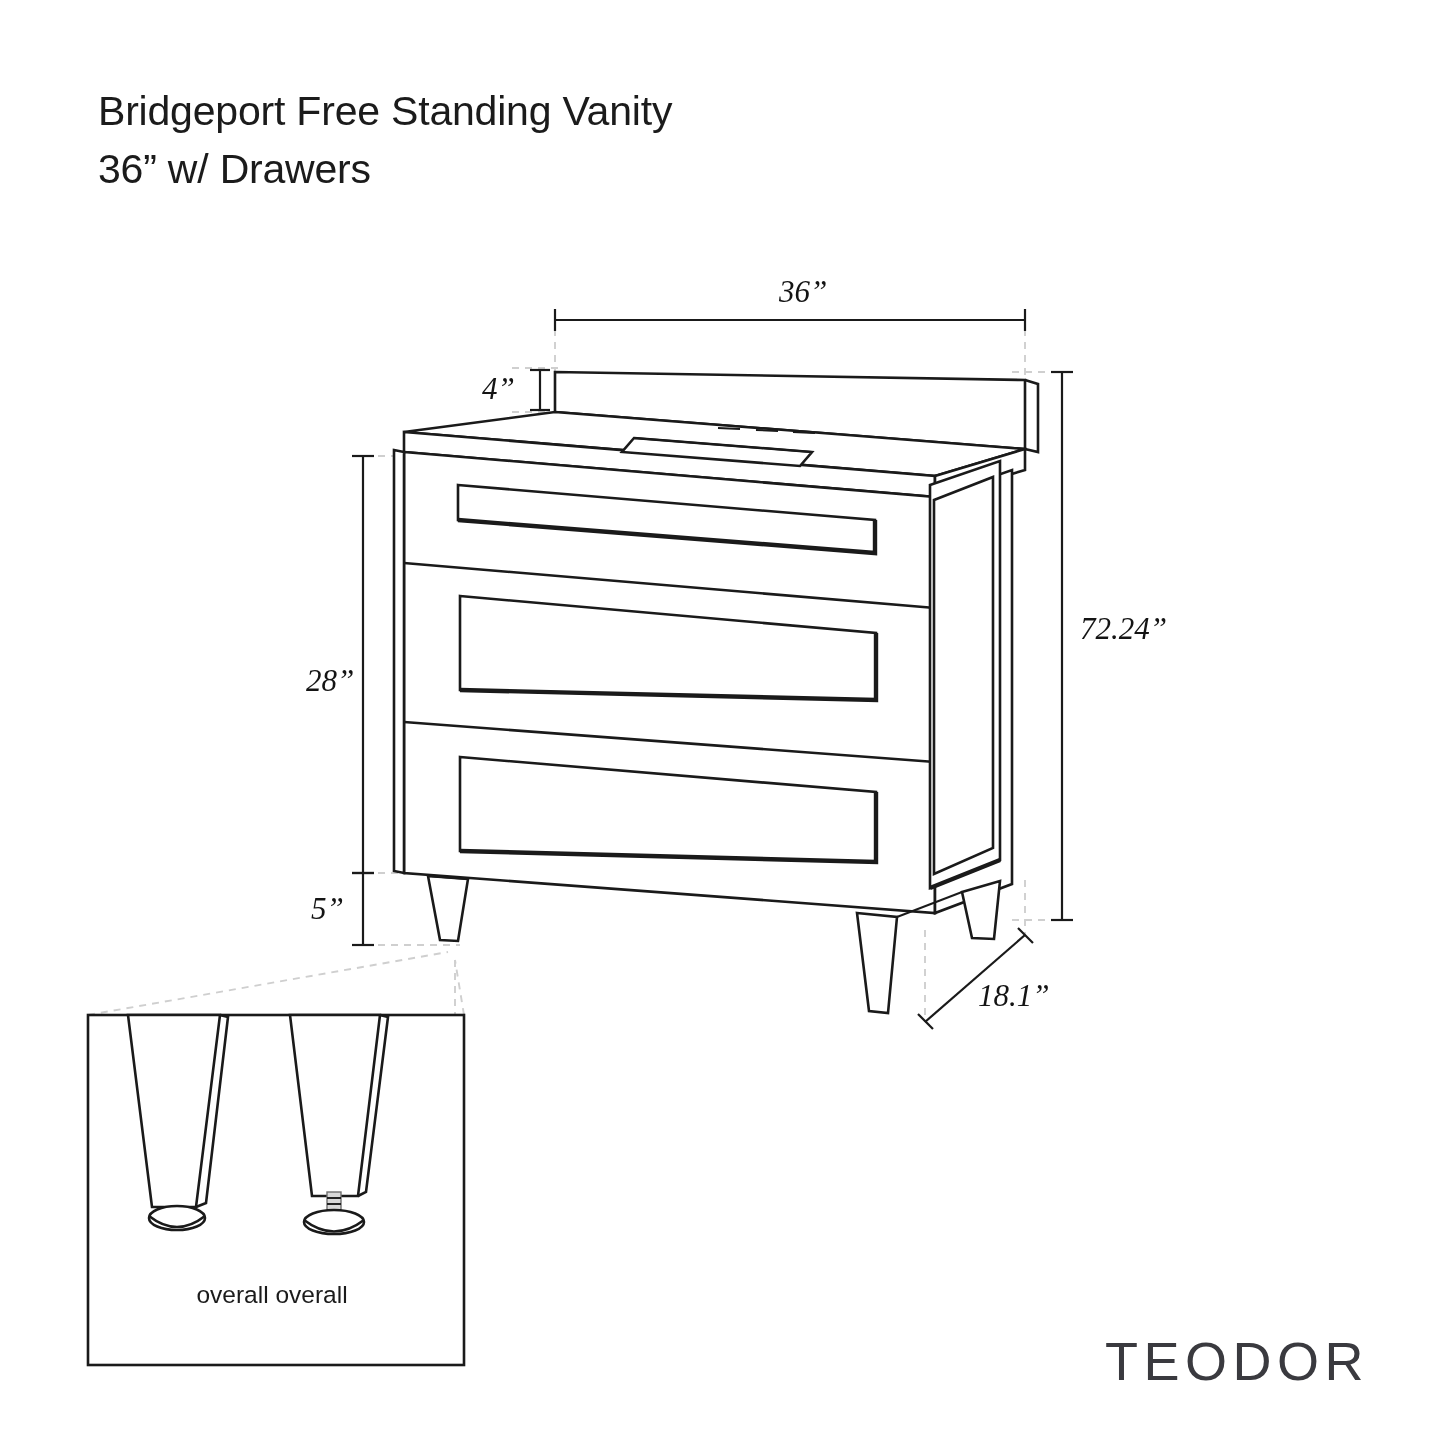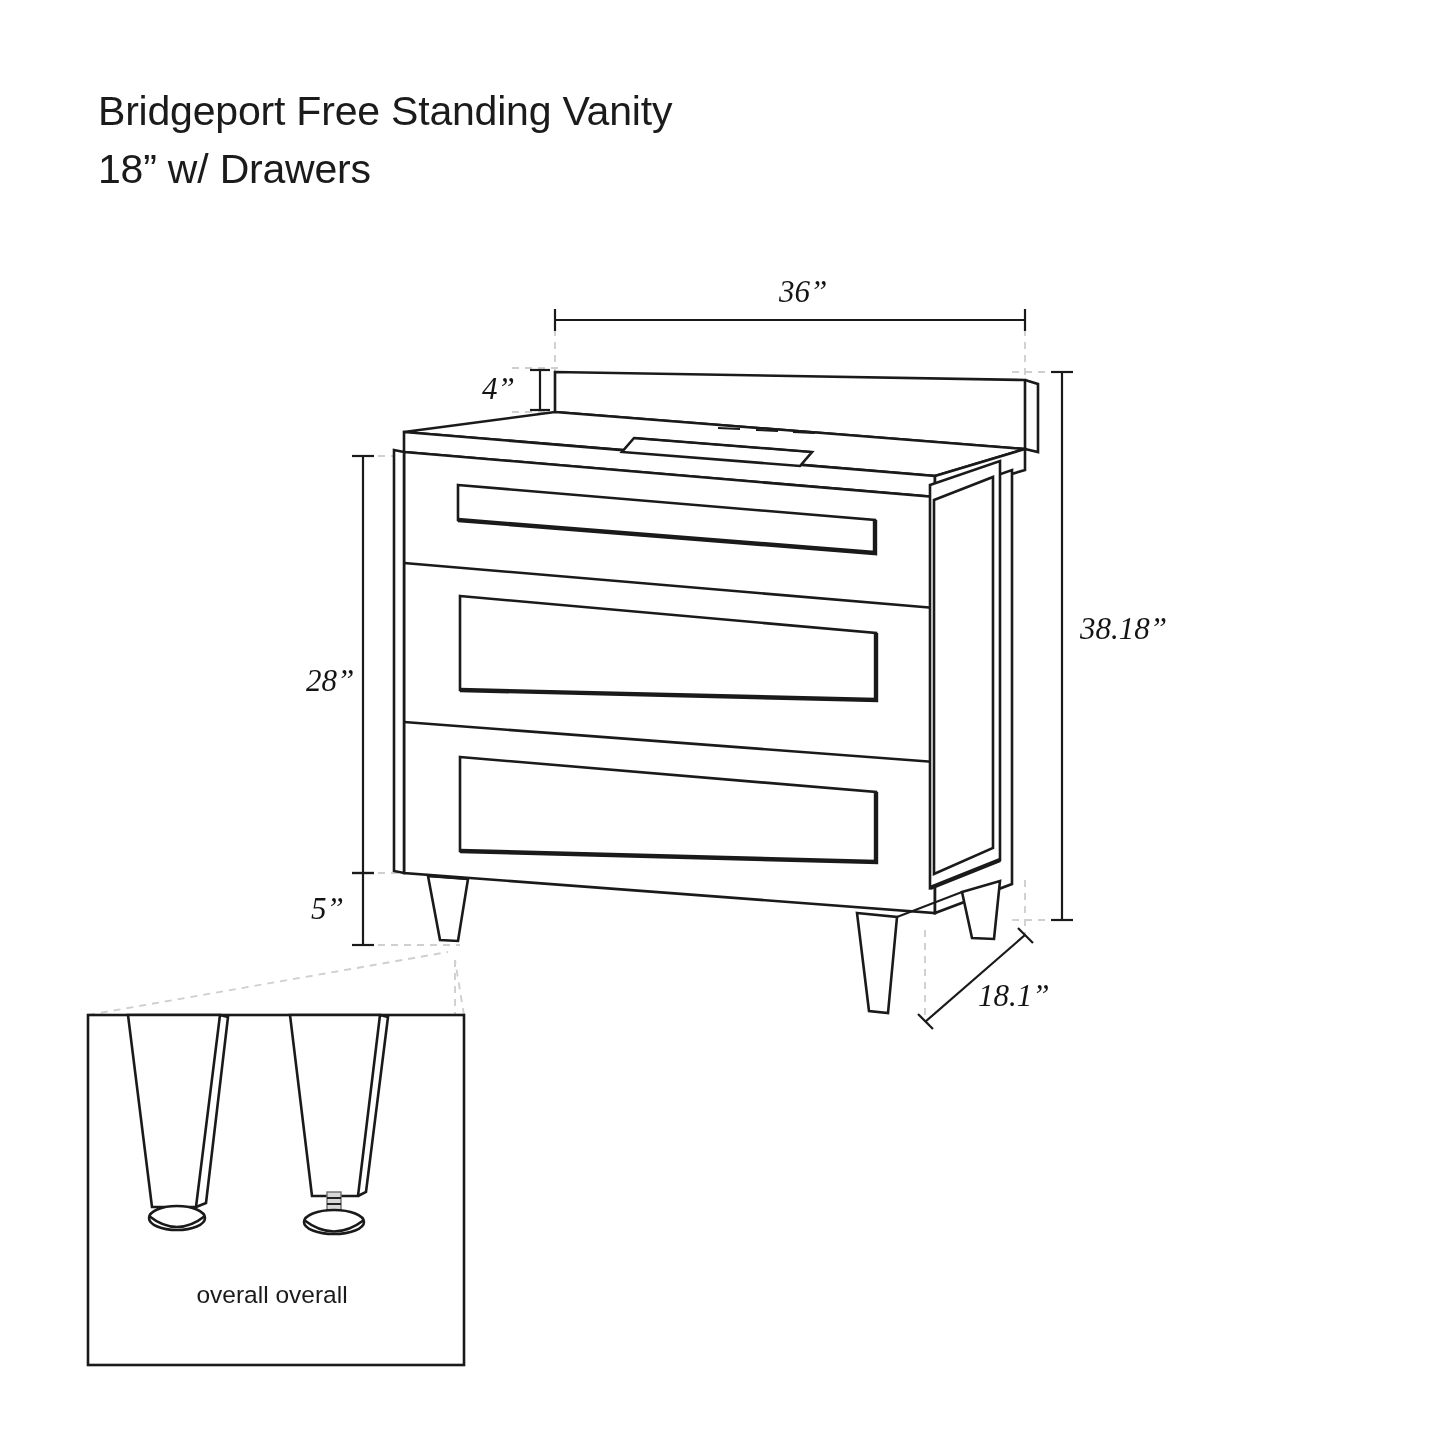--- a/index.html
+++ b/index.html
@@ -76,21 +76,21 @@
     color: #1b1b1b;
   }
 </style>
 </head>
 <body>
 
 <div id="sheet">
 
   <div class="title-block">
     <div class="title-line">Bridgeport Free Standing Vanity</div>
-    <div class="title-line">18” w/ Drawers</div>
+    <div class="title-line">36” w/ Drawers</div>
   </div>
 
   <svg class="drawing-svg" viewBox="0 0 1445 1445">
     <defs>
       <style>
         .ln   { fill:none; stroke:#1a1a1a; stroke-width:2.6; stroke-linejoin:miter; stroke-linecap:butt; }
         .ln-t { fill:none; stroke:#1a1a1a; stroke-width:1.9; }
         .ln-h { fill:none; stroke:#1a1a1a; stroke-width:4.4; }
         .fillw{ fill:#ffffff; stroke:#1a1a1a; stroke-width:2.6; stroke-linejoin:miter; }
         .dash { fill:none; stroke:#cfcfcf; stroke-width:1.9; stroke-dasharray:7 6; }
@@ -256,26 +256,27 @@
       </g>
 
       <line class="ln" x1="196" y1="1015" x2="196" y2="1015"></line>
     </g>
   </svg>
 
   <div class="dim-label" style="left:779px; top:274px;">36”</div>
 
   <div class="dim-label" style="left:482px; top:371px;">4”</div>
 
-  <div class="dim-label" style="left:1080px; top:611px;">38.18”</div>
+  <div class="dim-label" style="left:1080px; top:611px;">72.24”</div>
 
   <div class="dim-label" style="left:306px; top:639px;margin-top:24px;">28”</div>
 
   <div class="dim-label" style="left:311px; top:891px;">5”</div>
 
   <div class="dim-label" style="left:978px; top:978px;">18.1”</div>
 
   <div class="detail-caption">
     <div>overall overall</div>
   </div>
 
+  <div class="brand-logo">TEODOR</div>
 
 </div>
 
 </body></html>

